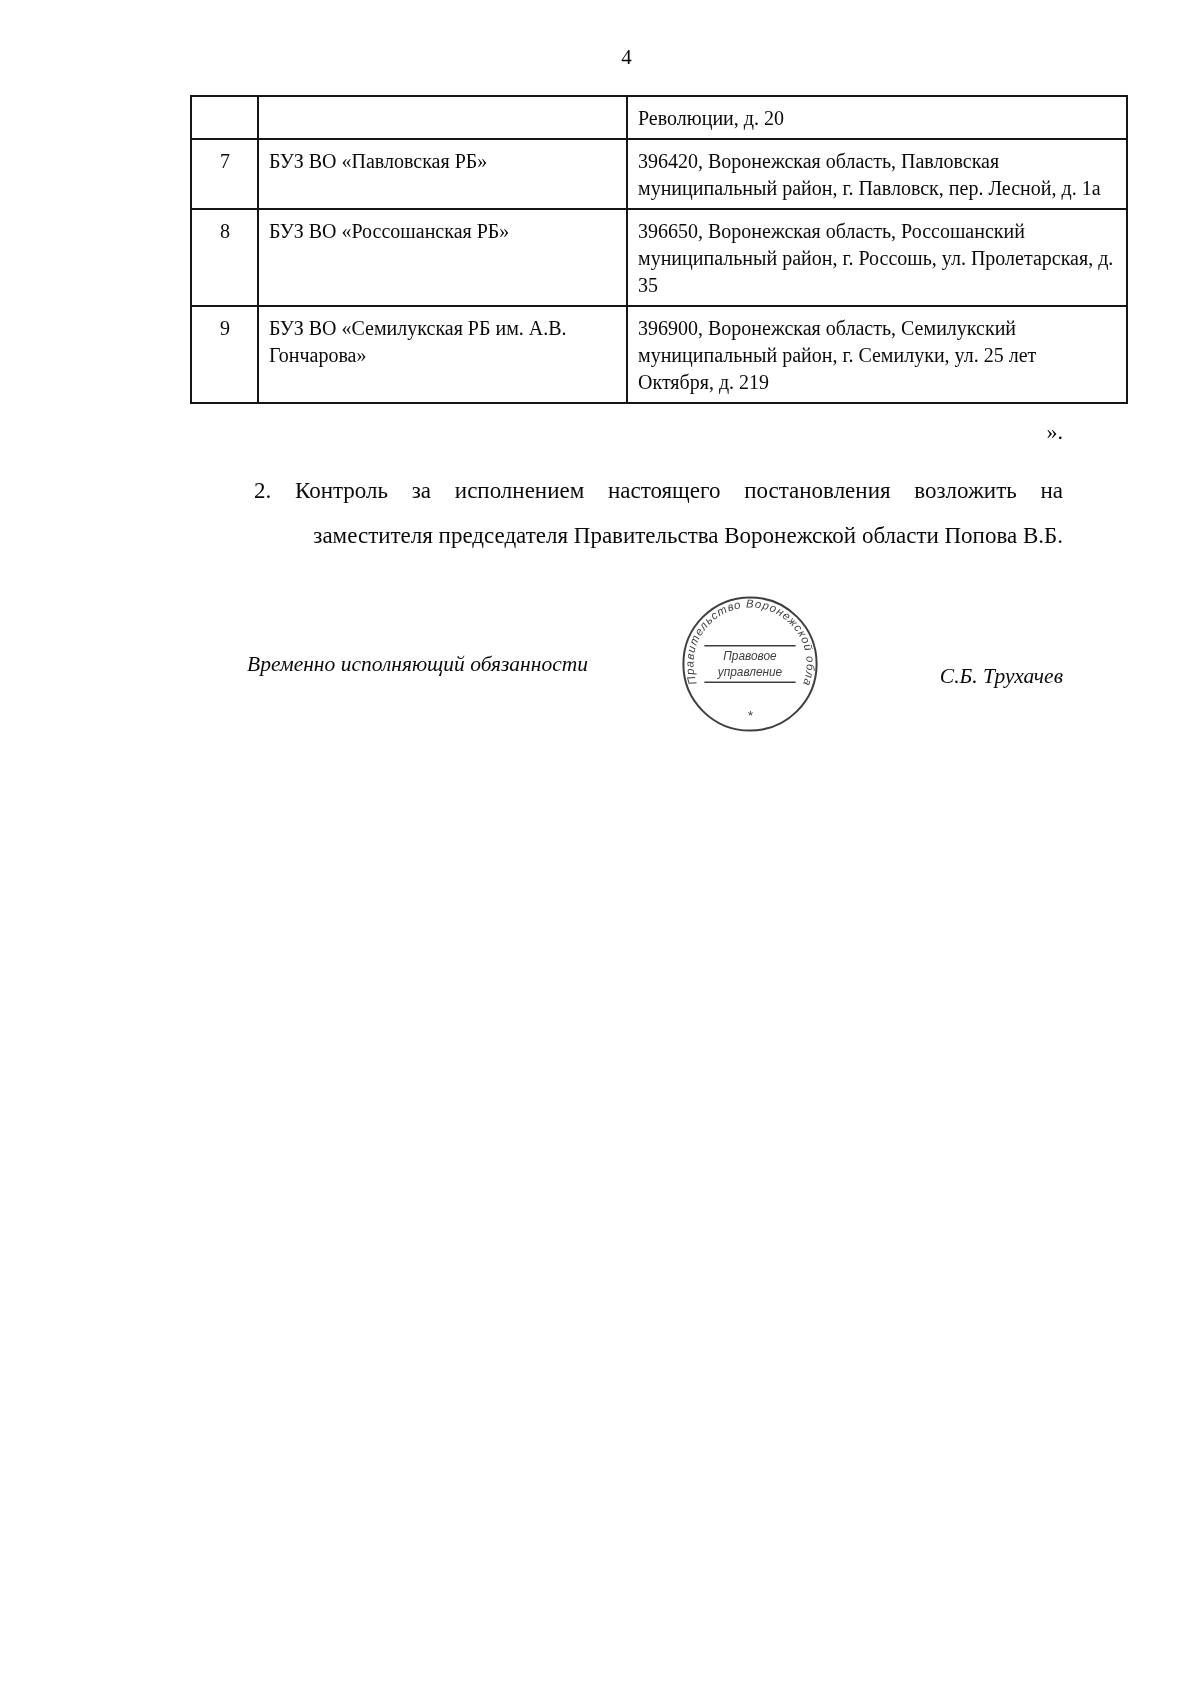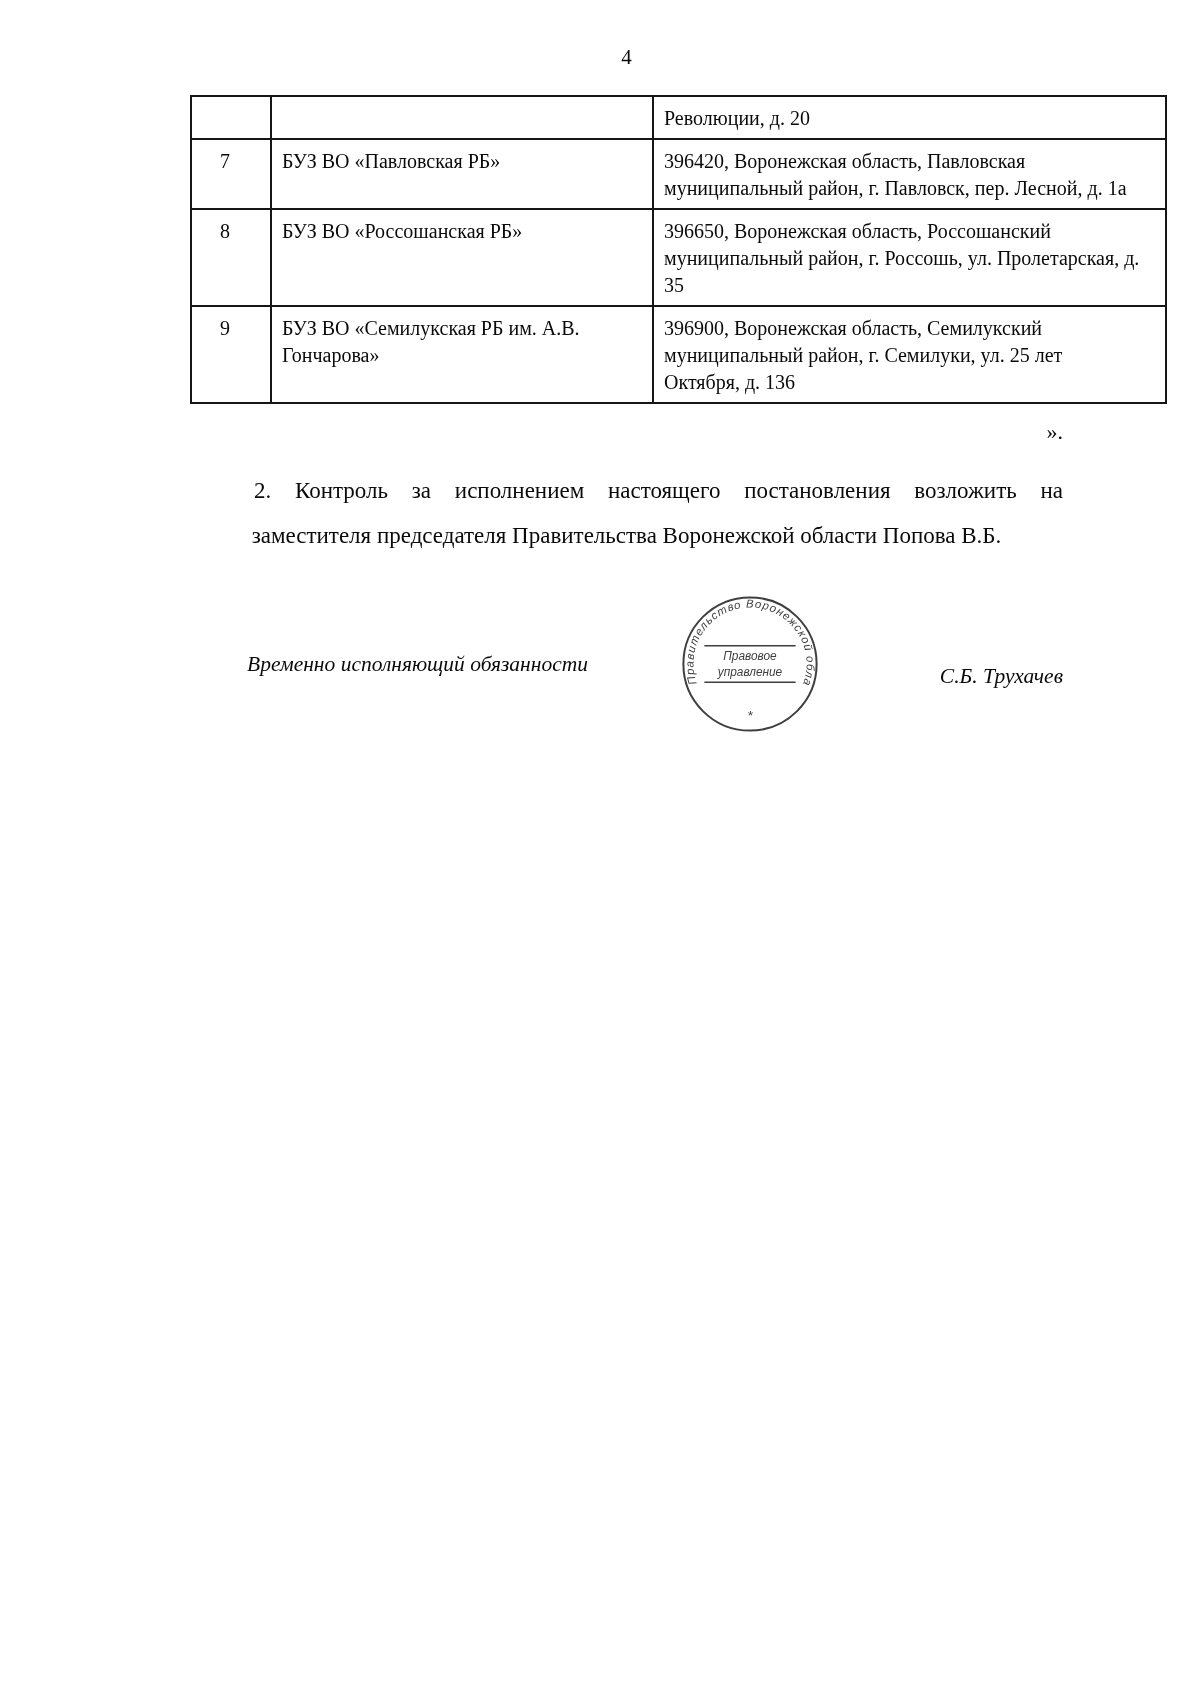--- a/index.html
+++ b/index.html
@@ -25,21 +25,21 @@
   }
   table.facilities {
     border-collapse: collapse;
     table-layout: fixed;
     width: 873px;
     font-size: 20px;
   }
   table.facilities td {
     border: 2px solid #161616;
     vertical-align: top;
-    padding: 8px 22px 6px 10px;
+    padding: 8px 9px 6px 10px;
     line-height: 27px;
     word-wrap: break-word;
   }
   td.col-num  { width: 46px; text-align: center; padding-left: 4px; padding-right: 4px; }
   td.col-name { width: 348px; }
   td.col-addr { width: 479px; }
   .closing-quote {
     text-align: right;
     font-size: 22px;
     line-height: 28px;
@@ -48,21 +48,21 @@
   .para {
     margin-top: 22px;
     font-size: 23px;
     line-height: 45px;
   }
   .para .line-first {
     text-indent: 64px;
     text-align: justify;
     text-align-last: justify;
   }
-  .para .line-last { text-align: center; }
+  .para .line-last { text-align: right; }
   .sig-row {
     position: relative;
     margin-top: 30px;
     height: 152px;
     display: flex;
     justify-content: space-between;
     align-items: center;
     font-style: italic;
   }
   .sig-position {
@@ -108,21 +108,21 @@
         <td class="col-addr">396420, Воронежская область, Павловская муниципальный район, г. Павловск, пер. Лесной, д. 1а</td>
       </tr>
       <tr>
         <td class="col-num">8</td>
         <td class="col-name">БУЗ ВО «Россошанская РБ»</td>
         <td class="col-addr">396650, Воронежская область, Россошанский муниципальный район, г. Россошь, ул. Пролетарская, д. 35</td>
       </tr>
       <tr>
         <td class="col-num">9</td>
         <td class="col-name">БУЗ ВО «Семилукская РБ им. А.В. Гончарова»</td>
-        <td class="col-addr">396900, Воронежская область, Семилукский муниципальный район, г. Семилуки, ул. 25 лет Октября, д. 136</td>
+        <td class="col-addr">396900, Воронежская область, Семилукский муниципальный район, г. Семилуки, ул. 25 лет Октября, д. 219</td>
       </tr>
     </tbody>
   </table>
 
   <div class="closing-quote">».</div>
 
   <div class="para">
     <div class="line-first">2. Контроль за исполнением настоящего постановления возложить на</div>
     <div class="line-last">заместителя председателя Правительства Воронежской области Попова В.Б.</div>
   </div>

